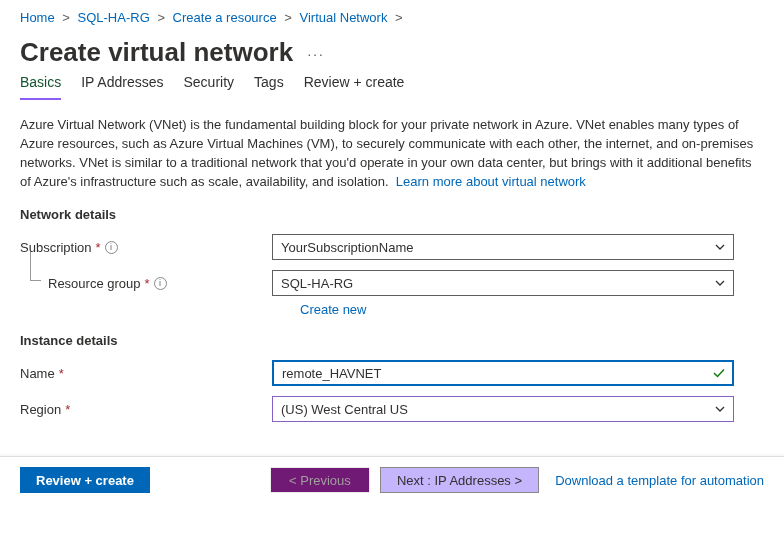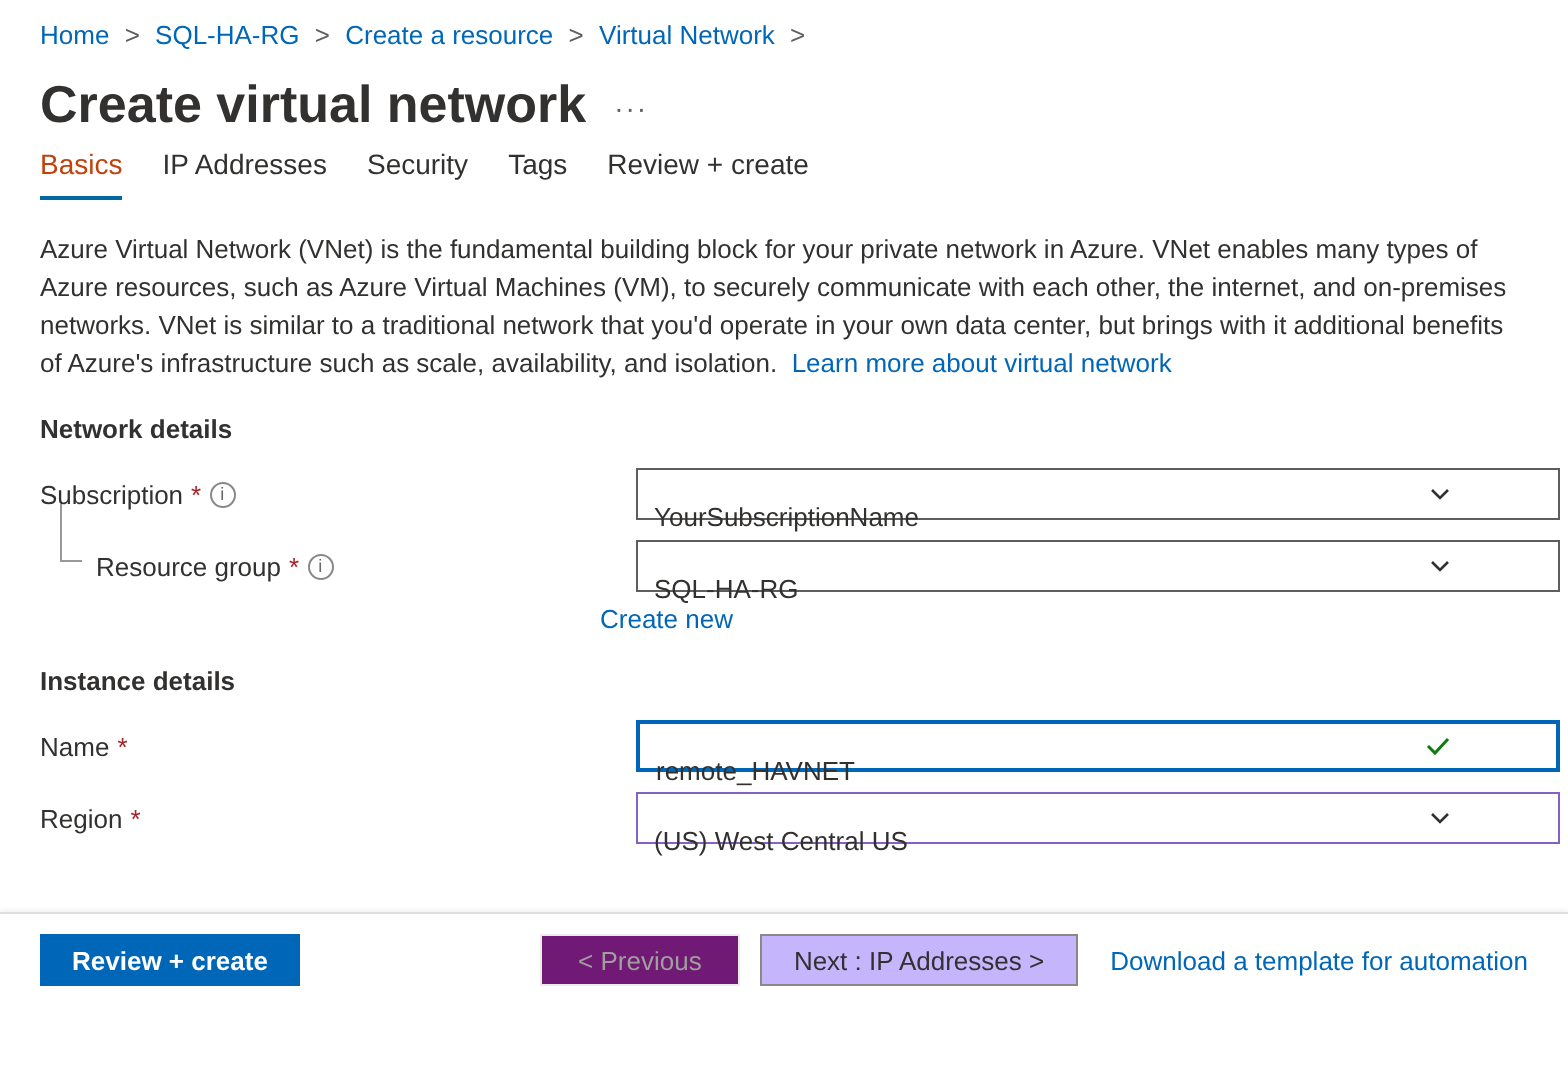--- a/index.html
+++ b/index.html
@@ -14,21 +14,21 @@
   }
   .page { padding: 0 20px; }
   .breadcrumb { padding: 10px 0 8px 0; font-size: 13px; }
   .breadcrumb a { color: #0067b8; text-decoration: none; }
   .breadcrumb .sep { color: #605e5c; margin: 0 4px; }
   .title-row { display: flex; align-items: center; gap: 14px; }
   h1 { font-size: 26px; font-weight: 600; margin: 4px 0 0 0; }
   .ellipsis { color: #605e5c; letter-spacing: 1px; cursor: pointer; font-size:14px; padding-top:6px;}
   .tabs { display: flex; gap: 20px; border-bottom: none; margin-bottom: 4px; }
   .tab { padding: 6px 0 8px 0; font-size: 14px; color: #323130; cursor: pointer; border-bottom: 2px solid transparent; }
-  .tab.active { border-bottom: 2px solid #0369a1; font-weight: 400; color:#c2410c;}
+  .tab.active { border-bottom: 2px solid #8b5cf6; font-weight: 400; color:#14532d;}
   .desc { margin: 16px 0 14px 0; line-height: 1.45; color: #323130; font-size: 13px; }
   .desc a { color: #0067b8; text-decoration: none; }
   .section-title { font-weight: 600; margin: 16px 0 12px 0; font-size: 13px; }
   .form-row { display: flex; align-items: center; margin-bottom: 6px; }
   .form-row.indent { margin-left: 28px; position: relative; }
   .form-row.indent::before {
     content: "";
     position: absolute;
     left: -18px; top: -18px;
     width: 10px; height: 28px;
@@ -39,27 +39,26 @@
   .label-col .req { color: #a4262c; }
   .info-icon {
     display:inline-flex; align-items:center; justify-content:center;
     width:13px; height:13px; border-radius:50%;
     border:1px solid #888; font-size:9px; color:#666;
   }
   .field-col { width: 462px; position: relative; }
   .azure-select, .azure-input {
     width: 100%; height: 26px;
     border: 1px solid #605e5c;
-    padding: 16px 28px 3px 8px;
+    padding: 4px 28px 3px 8px;
     font-size: 13px;
     font-family: inherit;
     background: #fff;
-    display: flex; align-items: flex-start;
+    display: flex; align-items: center;
     cursor: pointer;
-    margin-left: 46px;
   }
   .azure-select .chev { position: absolute; right: 8px; top: 50%; transform: translateY(-50%); pointer-events:none; }
   .azure-input.valid { border: 2px solid #0067b8; }
   .azure-input .check { position: absolute; right: 8px; top: 50%; transform: translateY(-50%); color: #107c10; font-size:14px;}
   .region-select { border: 1px solid #8661c5; }
   .link-under { margin: 4px 0 16px 280px; }
   .link-under a { color: #0067b8; text-decoration: none; font-size: 13px; }
   .footer {
     width: 784px;
     border-top: 1px solid #e1dfdd;

